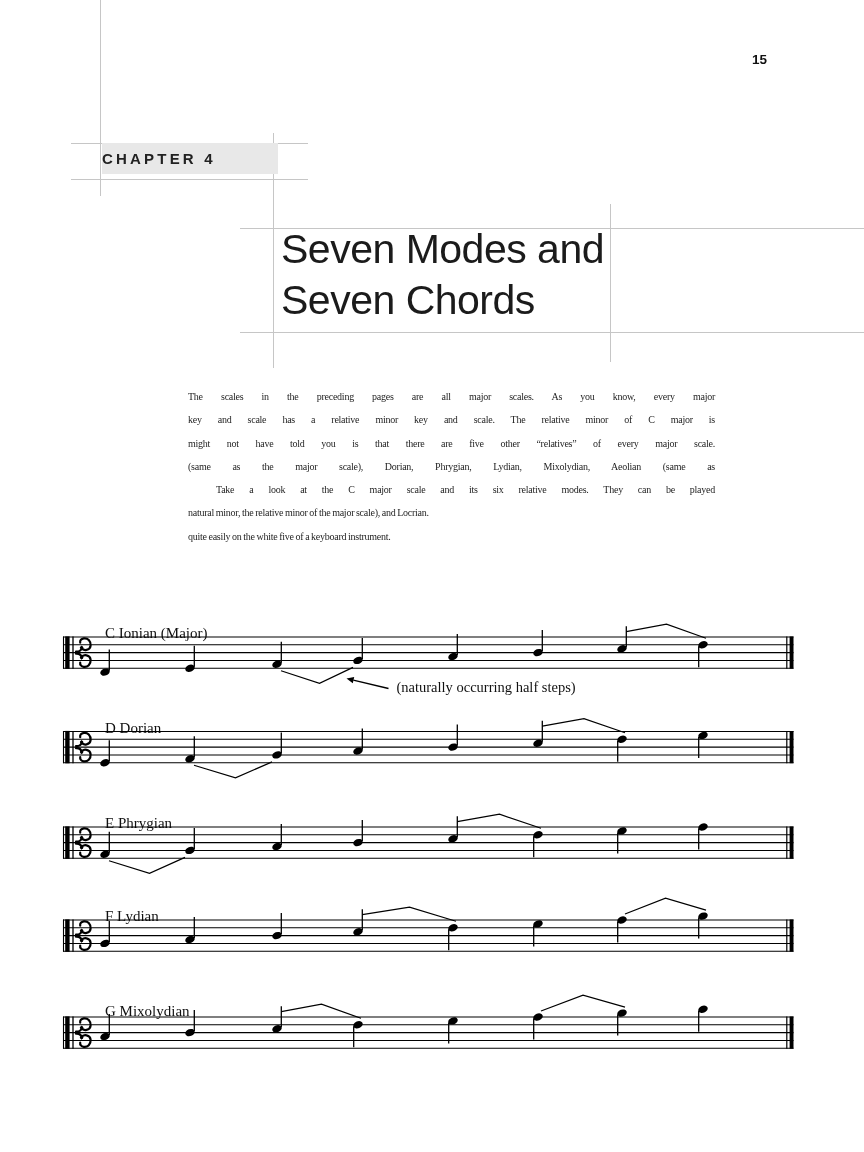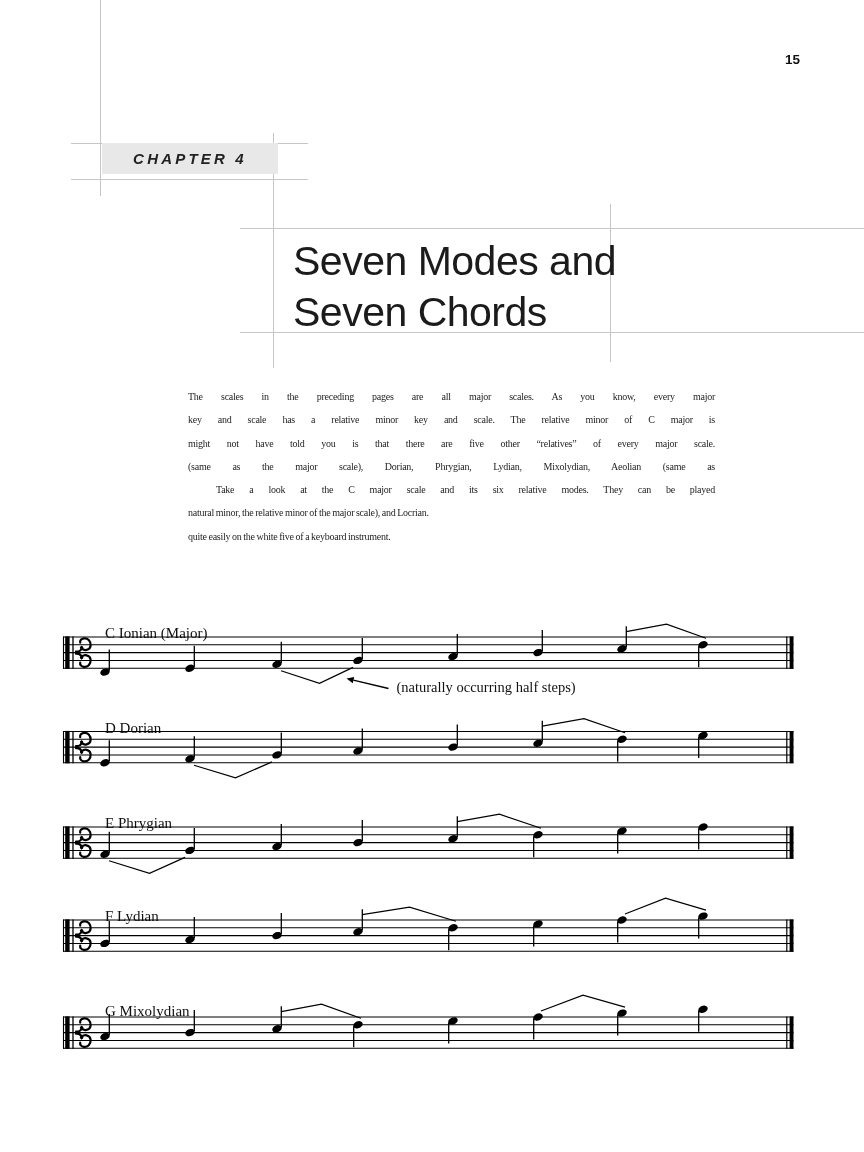--- a/index.html
+++ b/index.html
@@ -1,27 +1,27 @@
 <!DOCTYPE html>
 <html><head>
 <meta charset="utf-8">
 <style>
   html,body{margin:0;padding:0;background:#fff;}
   .page{position:relative;width:864px;height:1152px;background:#ffffff;overflow:hidden;
         font-family:"Liberation Serif",serif;color:#1e1e1e;}
   .guide{position:absolute;background:#c6c6c6;}
   .guide.v{width:1px;}
   .guide.h{height:1px;}
-  .pagenum{position:absolute;left:772px;top:52px;width:28px;text-align:right;
+  .pagenum{position:absolute;left:739px;top:52px;width:28px;text-align:right;
            font-family:"Liberation Sans",sans-serif;font-weight:bold;font-size:13.5px;color:#111;}
   .chapterbox{position:absolute;left:102px;top:143px;width:176px;height:31px;
-              background:#e8e8e8;display:flex;align-items:center;justify-content:center;font-style:italic;}
+              background:#e8e8e8;display:flex;align-items:center;justify-content:flex-start;}
   .chapterbox span{font-family:"Liberation Sans",sans-serif;font-weight:bold;font-size:15px;
                    letter-spacing:3.2px;color:#222;}
-  .title{position:absolute;left:281px;top:224px;margin:12px;font-weight:500;
+  .title{position:absolute;left:281px;top:224px;margin:0;font-weight:500;
          font-family:"Liberation Sans",sans-serif;font-size:41px;line-height:51px;
          letter-spacing:-0.5px;color:#1b1b1b;}
   .bodytext{position:absolute;left:188px;top:385px;width:527px;
             font-size:10px;line-height:23.25px;letter-spacing:-0.25px;word-spacing:-0.5px;}
   .bline{text-align:justify;text-align-last:justify;white-space:normal;}
   .bline.last{text-align-last:left;}
   .bline.indent{padding-left:28px;}
   #notation{position:absolute;left:0;top:0;}
 </style>
 </head>

